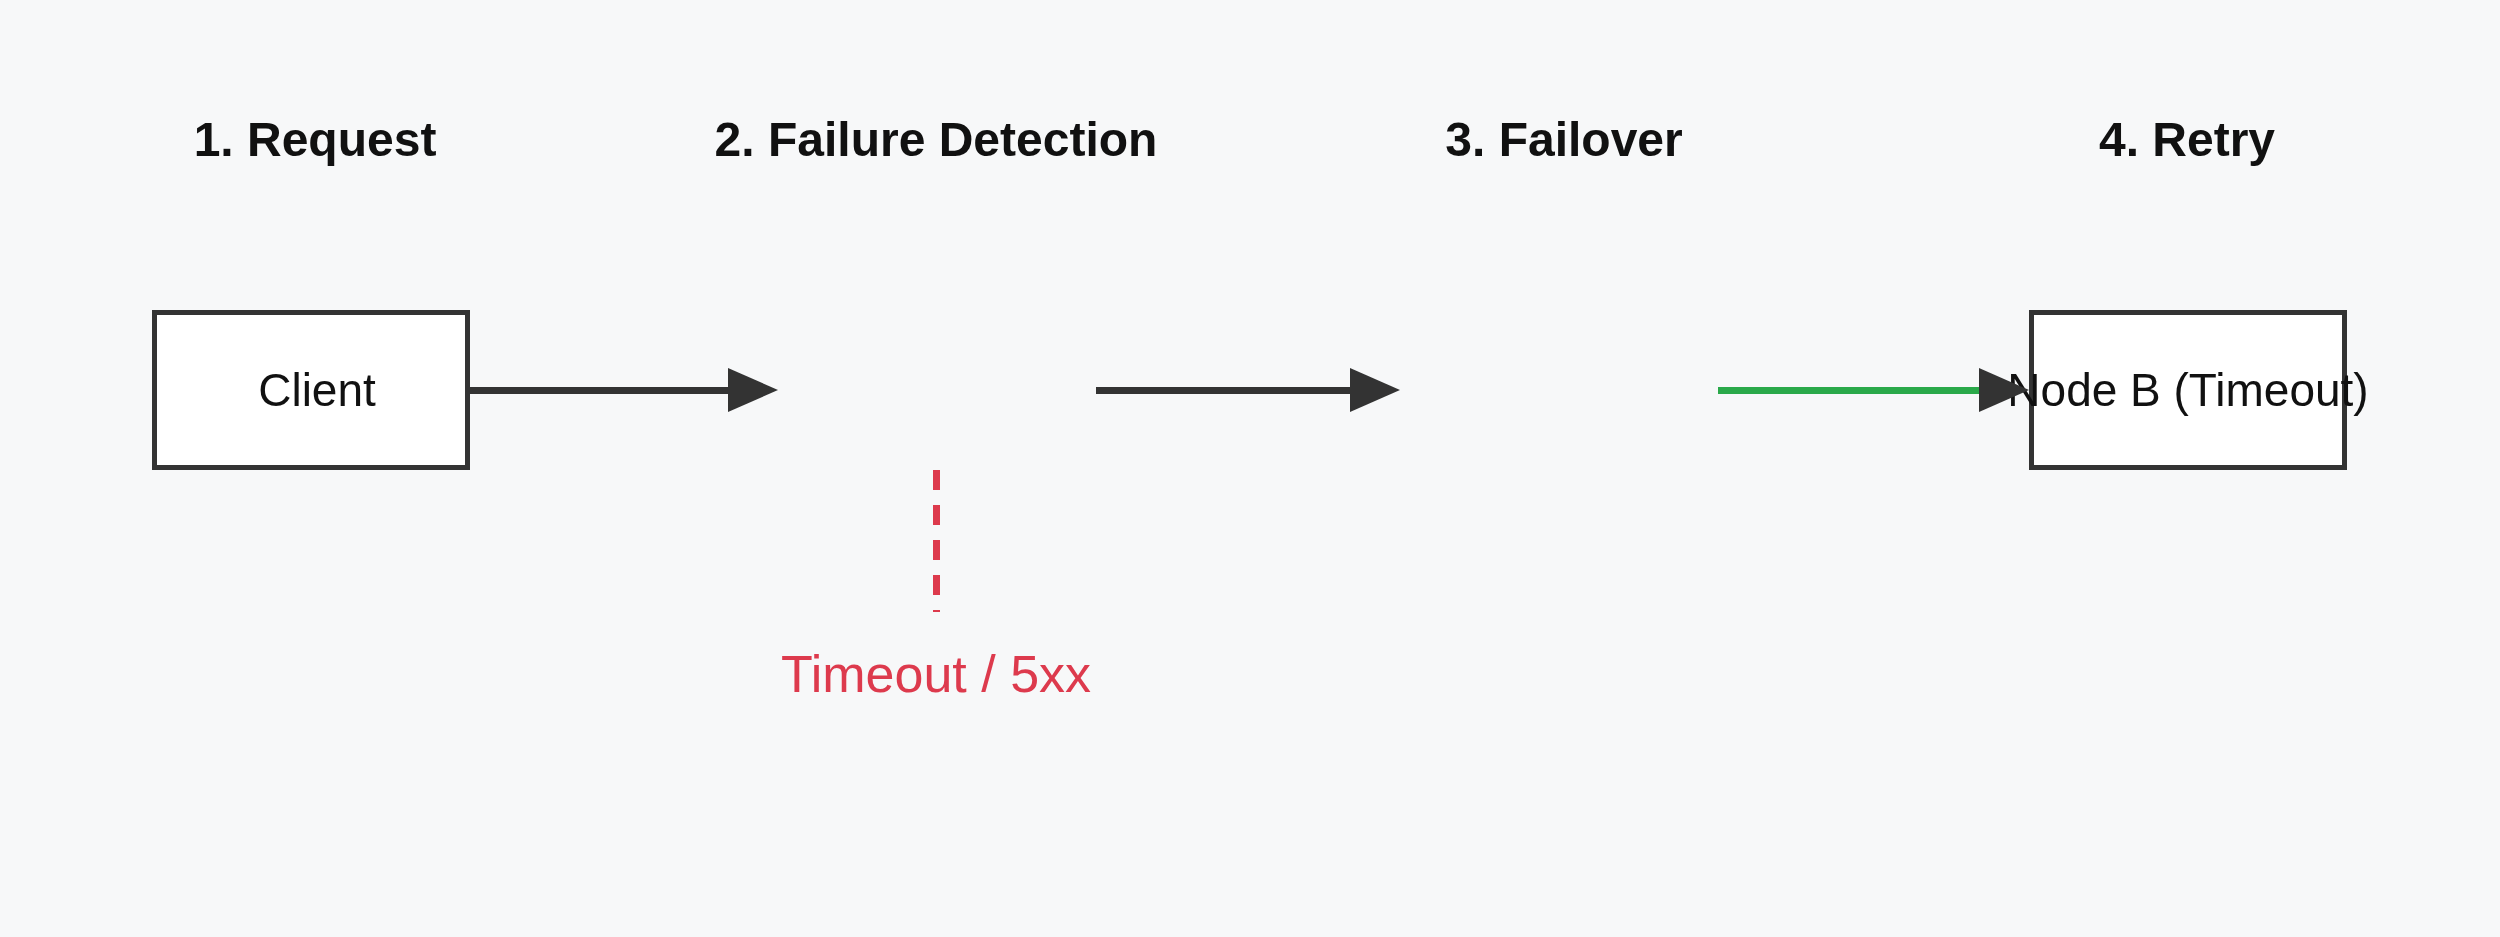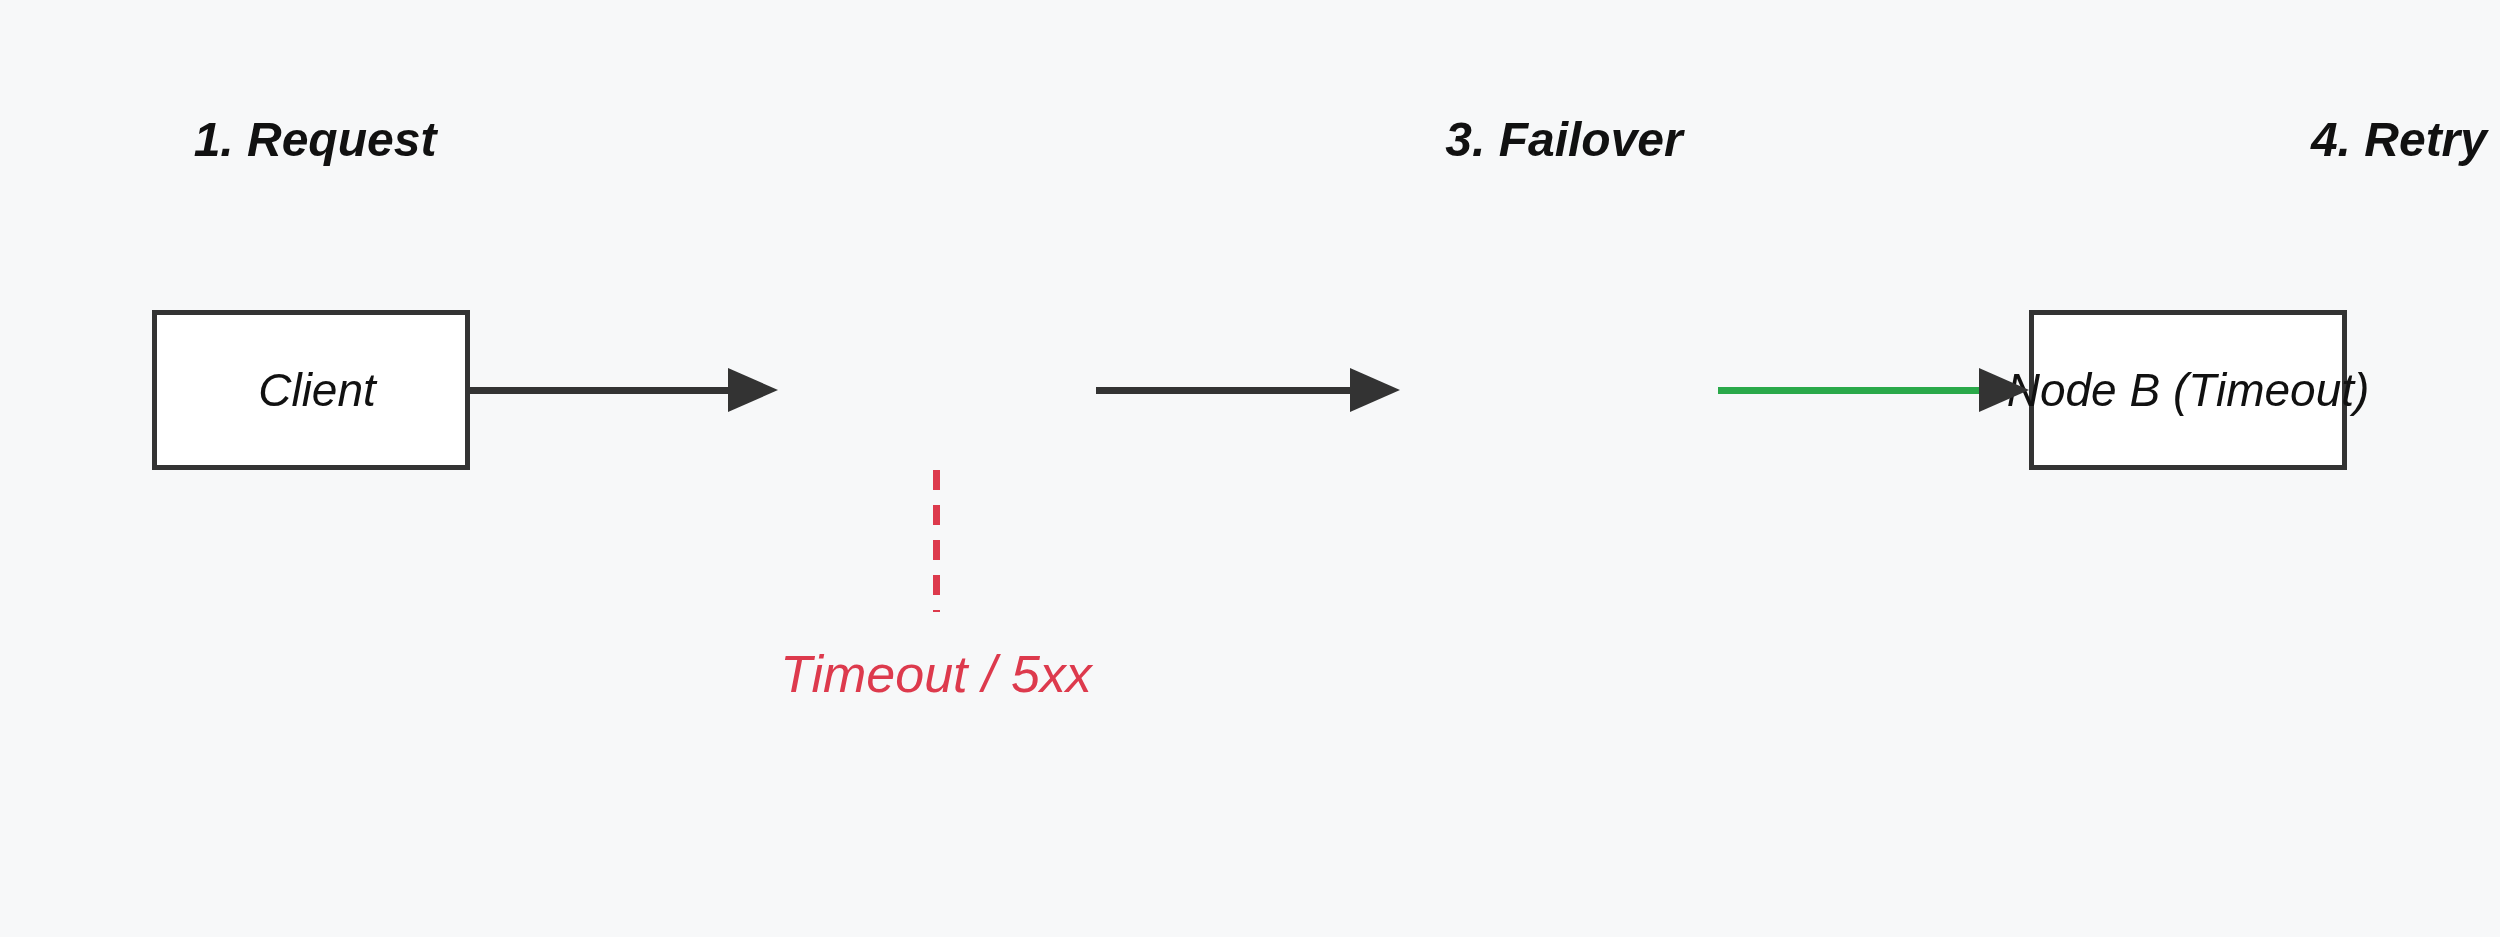--- a/index.html
+++ b/index.html
@@ -14,37 +14,36 @@
   * { margin: 0; padding: 0; box-sizing: border-box; }
   html, body { background: var(--background); }
   body { font-family: "Liberation Sans", sans-serif; }
 
   .canvas {
     position: relative;
     width: 2500px;
     height: 752px;
     background: var(--background);
     overflow: hidden;
-    font-style: italic;
   }
 
   .stage-label {
     position: absolute;
     top: 112px;
     width: 600px;
     text-align: center;
     font-size: 48px;
     font-weight: bold;
     color: var(--text);
     white-space: nowrap;
   }
   .stage-1 { left: 15px; }
   .stage-2 { left: 636px; }
   .stage-3 { left: 1264px; text-align: center; }
-  .stage-4 { left: 1887px; text-align: right; }
+  .stage-4 { left: 1887px; }
 
   .node {
     position: absolute;
     top: 310px;
     width: 318px;
     height: 160px;
     background: var(--node-fill);
     border: 5px solid var(--node-border);
     display: flex;
     align-items: center;
@@ -108,20 +107,21 @@
     color: var(--failure);
     white-space: nowrap;
   }
 </style>
 </head>
 <body>
 
 <div class="canvas">
 
   <div class="stage-label stage-1">1. Request</div>
+  <div class="stage-label stage-2">2. Failure Detection</div>
   <div class="stage-label stage-3">3. Failover</div>
   <div class="stage-label stage-4">4. Retry</div>
 
   <div class="node node-client">
     <span class="node-label">Client</span>
   </div>
   <div class="node node-b">
     <span class="node-label">Node B (Timeout)</span>
   </div>
 

